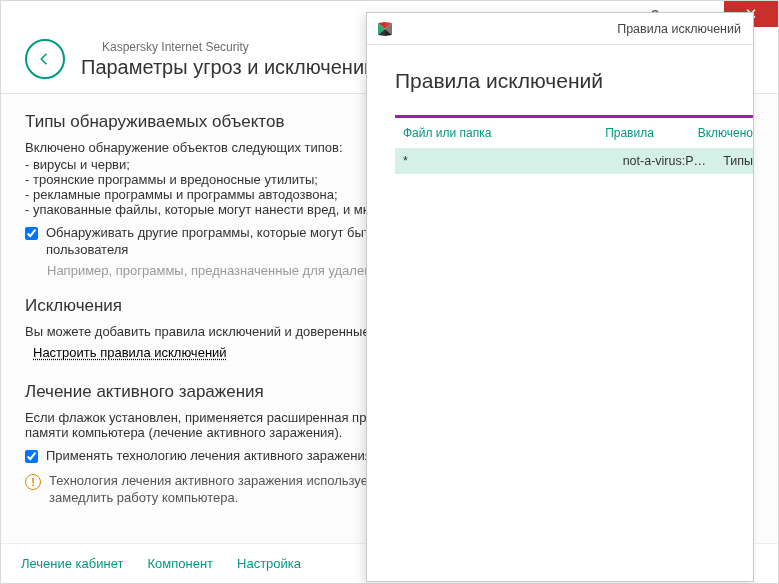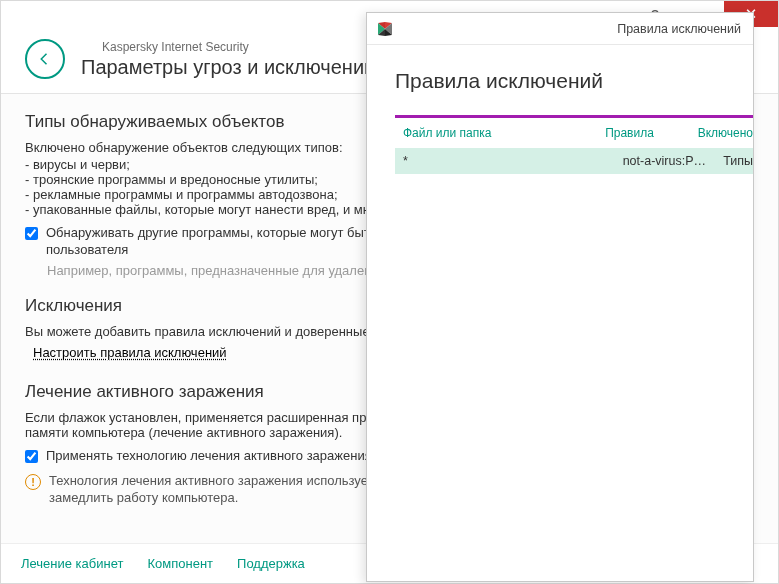--- a/index.html
+++ b/index.html
@@ -102,21 +102,21 @@
         <span class="warn-icon">!</span>
         <span class="txt">Технология лечения активного заражения использует значительные ресурсы. Лечение активного заражения может замедлить работу компьютера.</span>
       </div>
     </div>
 
   </div>
 
   <div class="footer">
     <a>Лечение кабинет</a>
     <a>Компонент</a>
-    <a>Поддержка</a>
+    <a>Настройка</a>
   </div>
 </div>
 
 <div class="overlay-window">
   <div class="overlay-titlebar">
     <svg class="app-icon" viewBox="0 0 16 16">
       <path fill="#c9302c" d="M1 2 L8 1 L8 8 Z"></path>
         <path fill="#d63b36" d="M8 1 L15 2 L8 8 Z"></path>
       <path fill="#2aa876" d="M1 2 L8 8 L1 14 Z"></path>
         <path fill="#777" d="M15 2 L8 8 L15 14 Z"></path>

